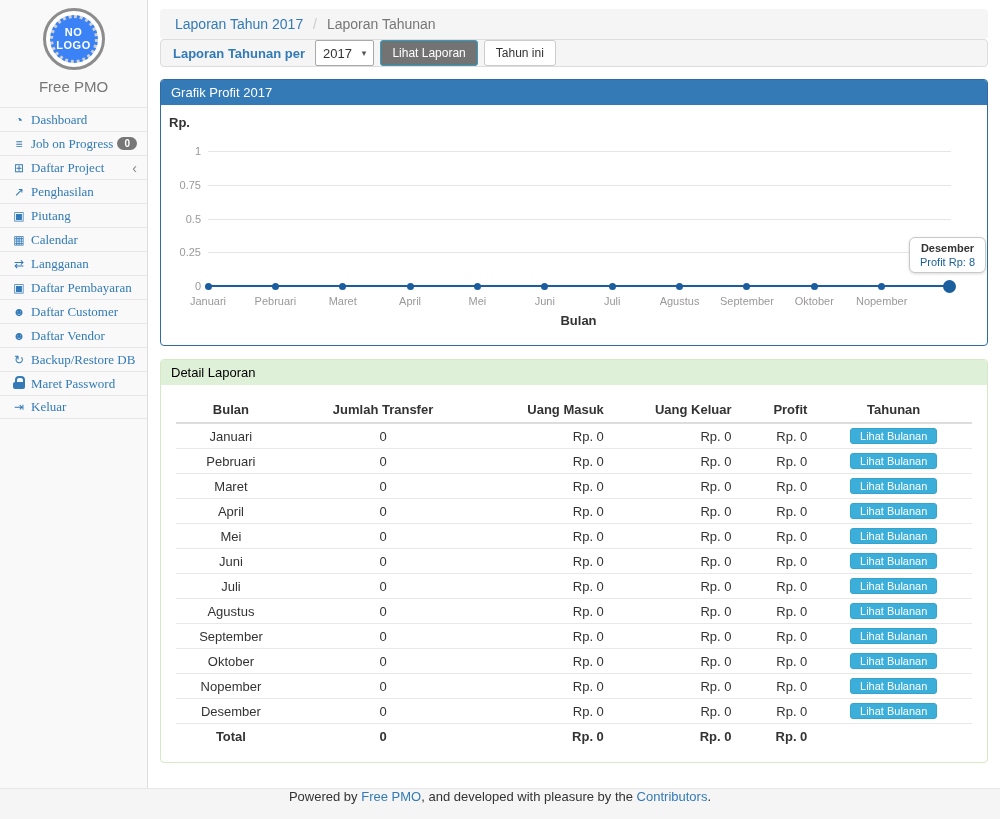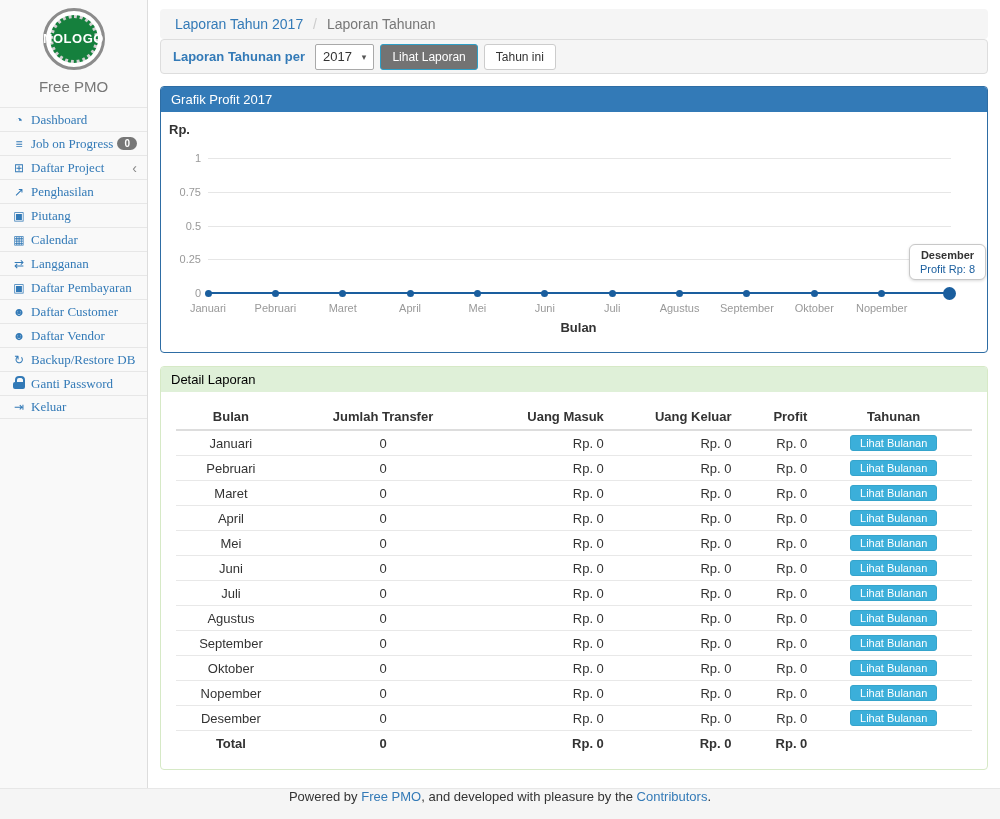--- a/index.html
+++ b/index.html
@@ -5,42 +5,42 @@
   * { box-sizing: border-box; margin: 0; padding: 0; }
   html,body { width:1000px; height:819px; }
   body { font-family:"Liberation Sans", sans-serif; font-size:13px; color:#333; background:#fff; }
   .page { display:flex; flex-direction:column; height:819px; width:1000px; overflow:hidden; }
   .content-row { display:flex; flex:1; min-height:0; }
 
   
   .sidebar { width:148px; background:#f9f9f9; border-right:1px solid #ddd; flex-shrink:0; }
   .logo-wrap { text-align:center; padding-top:8px; }
   .logo-circle { width:62px; height:62px; margin:0 auto; border-radius:50%; border:3px solid #8c8c8c; background:#fff; display:flex; align-items:center; justify-content:center; }
-  .logo-inner { width:48px; height:48px; border-radius:50%; background:#15803d; border:3px dotted #cfcfcf; color:#fff; font-size:13px; font-weight:bold; display:flex; flex-direction:row; align-items:center; justify-content:center; line-height:1.2; letter-spacing:0.5px; }
+  .logo-inner { width:48px; height:48px; border-radius:50%; background:#3b82f6; border:3px dotted #cfcfcf; color:#fff; font-size:11px; font-weight:bold; display:flex; flex-direction:column; align-items:center; justify-content:center; line-height:1.2; letter-spacing:0.5px; }
   .brand-name { color:#777; font-size:15px; text-align:center; padding:8px 0 12px 0; }
   .menu { list-style:none; }
   .menu-item { display:flex; align-items:center; padding:0 10px; height:24px; border-top:1px solid #e7e7e7; color:#337ab7; cursor:pointer; font-size:13px; }
   .menu-item:last-child { border-bottom:1px solid #e7e7e7; }
   .menu-icon { width:18px; flex-shrink:0; font-size:12px; color:#337ab7; text-align:center; margin-right:3px; }
   .menu-label { flex:1; white-space:nowrap; overflow:hidden;font-family:Liberation Serif, serif; }
   .menu-badge { background:#777; color:#fff; font-size:10px; font-weight:bold; border-radius:10px; padding:1px 7px; }
   .menu-chevron { color:#888; font-size:14px; line-height:1; }
   .lock-icon { width:12px; height:13px; position:relative; display:inline-block; }
   .lock-icon::before { content:""; position:absolute; top:0; left:2px; width:6px; height:6px; border:2px solid #337ab7; border-bottom:none; border-radius:4px 4px 0 0; }
   .lock-icon::after { content:""; position:absolute; bottom:0; left:0; width:12px; height:7px; background:#337ab7; border-radius:2px; }
 
   
   .main { flex:1; padding:9px 12px 0 12px; min-width:0; }
 
   .breadcrumb { background:#f5f5f5; border-radius:4px; padding:7px 15px; font-size:14px; }
   .breadcrumb .bc-link { color:#337ab7; text-decoration:none; cursor:pointer; }
   .breadcrumb .bc-sep { color:#ccc; padding:0 6px; }
   .breadcrumb .bc-current { color:#777; }
 
-  .filter-panel { background:#f5f5f5; border:1px solid #ddd; border-radius:4px; height:35px; display:flex; align-items:center; gap:6px; padding:0 12px; margin-bottom:12px; }
+  .filter-panel { background:#f5f5f5; border:1px solid #ddd; border-radius:4px; height:28px; display:flex; align-items:center; gap:6px; padding:0 12px; margin-bottom:12px; }
   .filter-label { color:#337ab7; font-weight:bold; font-size:13px; margin-right:4px; }
   .year-select { background:#fff; border:1px solid #a9a9a9; border-radius:2px; padding:3px 7px; font-size:13px; display:flex; align-items:center; gap:10px; cursor:pointer; height:26px; }
   .year-caret { font-size:9px; color:#555; }
   .btn { border-radius:3px; font-size:12px; padding:4px 11px; cursor:pointer; height:26px; display:inline-flex; align-items:center; }
   .btn-info { background:#737373; border:1px solid #2f9fc6; color:#fff; }
   .btn-default { background:#fff; border:1px solid #ccc; color:#333; }
 
   .panel { border-radius:4px; margin-bottom:13px; background:#fff; }
   .panel-primary { border:1px solid #2e6da4; }
   .panel-primary .panel-heading { background:#337ab7; color:#fff; }
@@ -133,21 +133,21 @@
           <li class="menu-item">
             <span class="menu-icon">☻</span>
             <span class="menu-label">Daftar Vendor</span>
           </li>
           <li class="menu-item">
             <span class="menu-icon">↻</span>
             <span class="menu-label">Backup/Restore DB</span>
           </li>
           <li class="menu-item">
             <span class="menu-icon"><span class="lock-icon"></span></span>
-            <span class="menu-label">Ganti Password</span>
+            <span class="menu-label">Maret Password</span>
           </li>
           <li class="menu-item">
             <span class="menu-icon">⇥</span>
             <span class="menu-label">Keluar</span>
           </li>
         </ul>
     </div>
 
     <div class="main">
 

